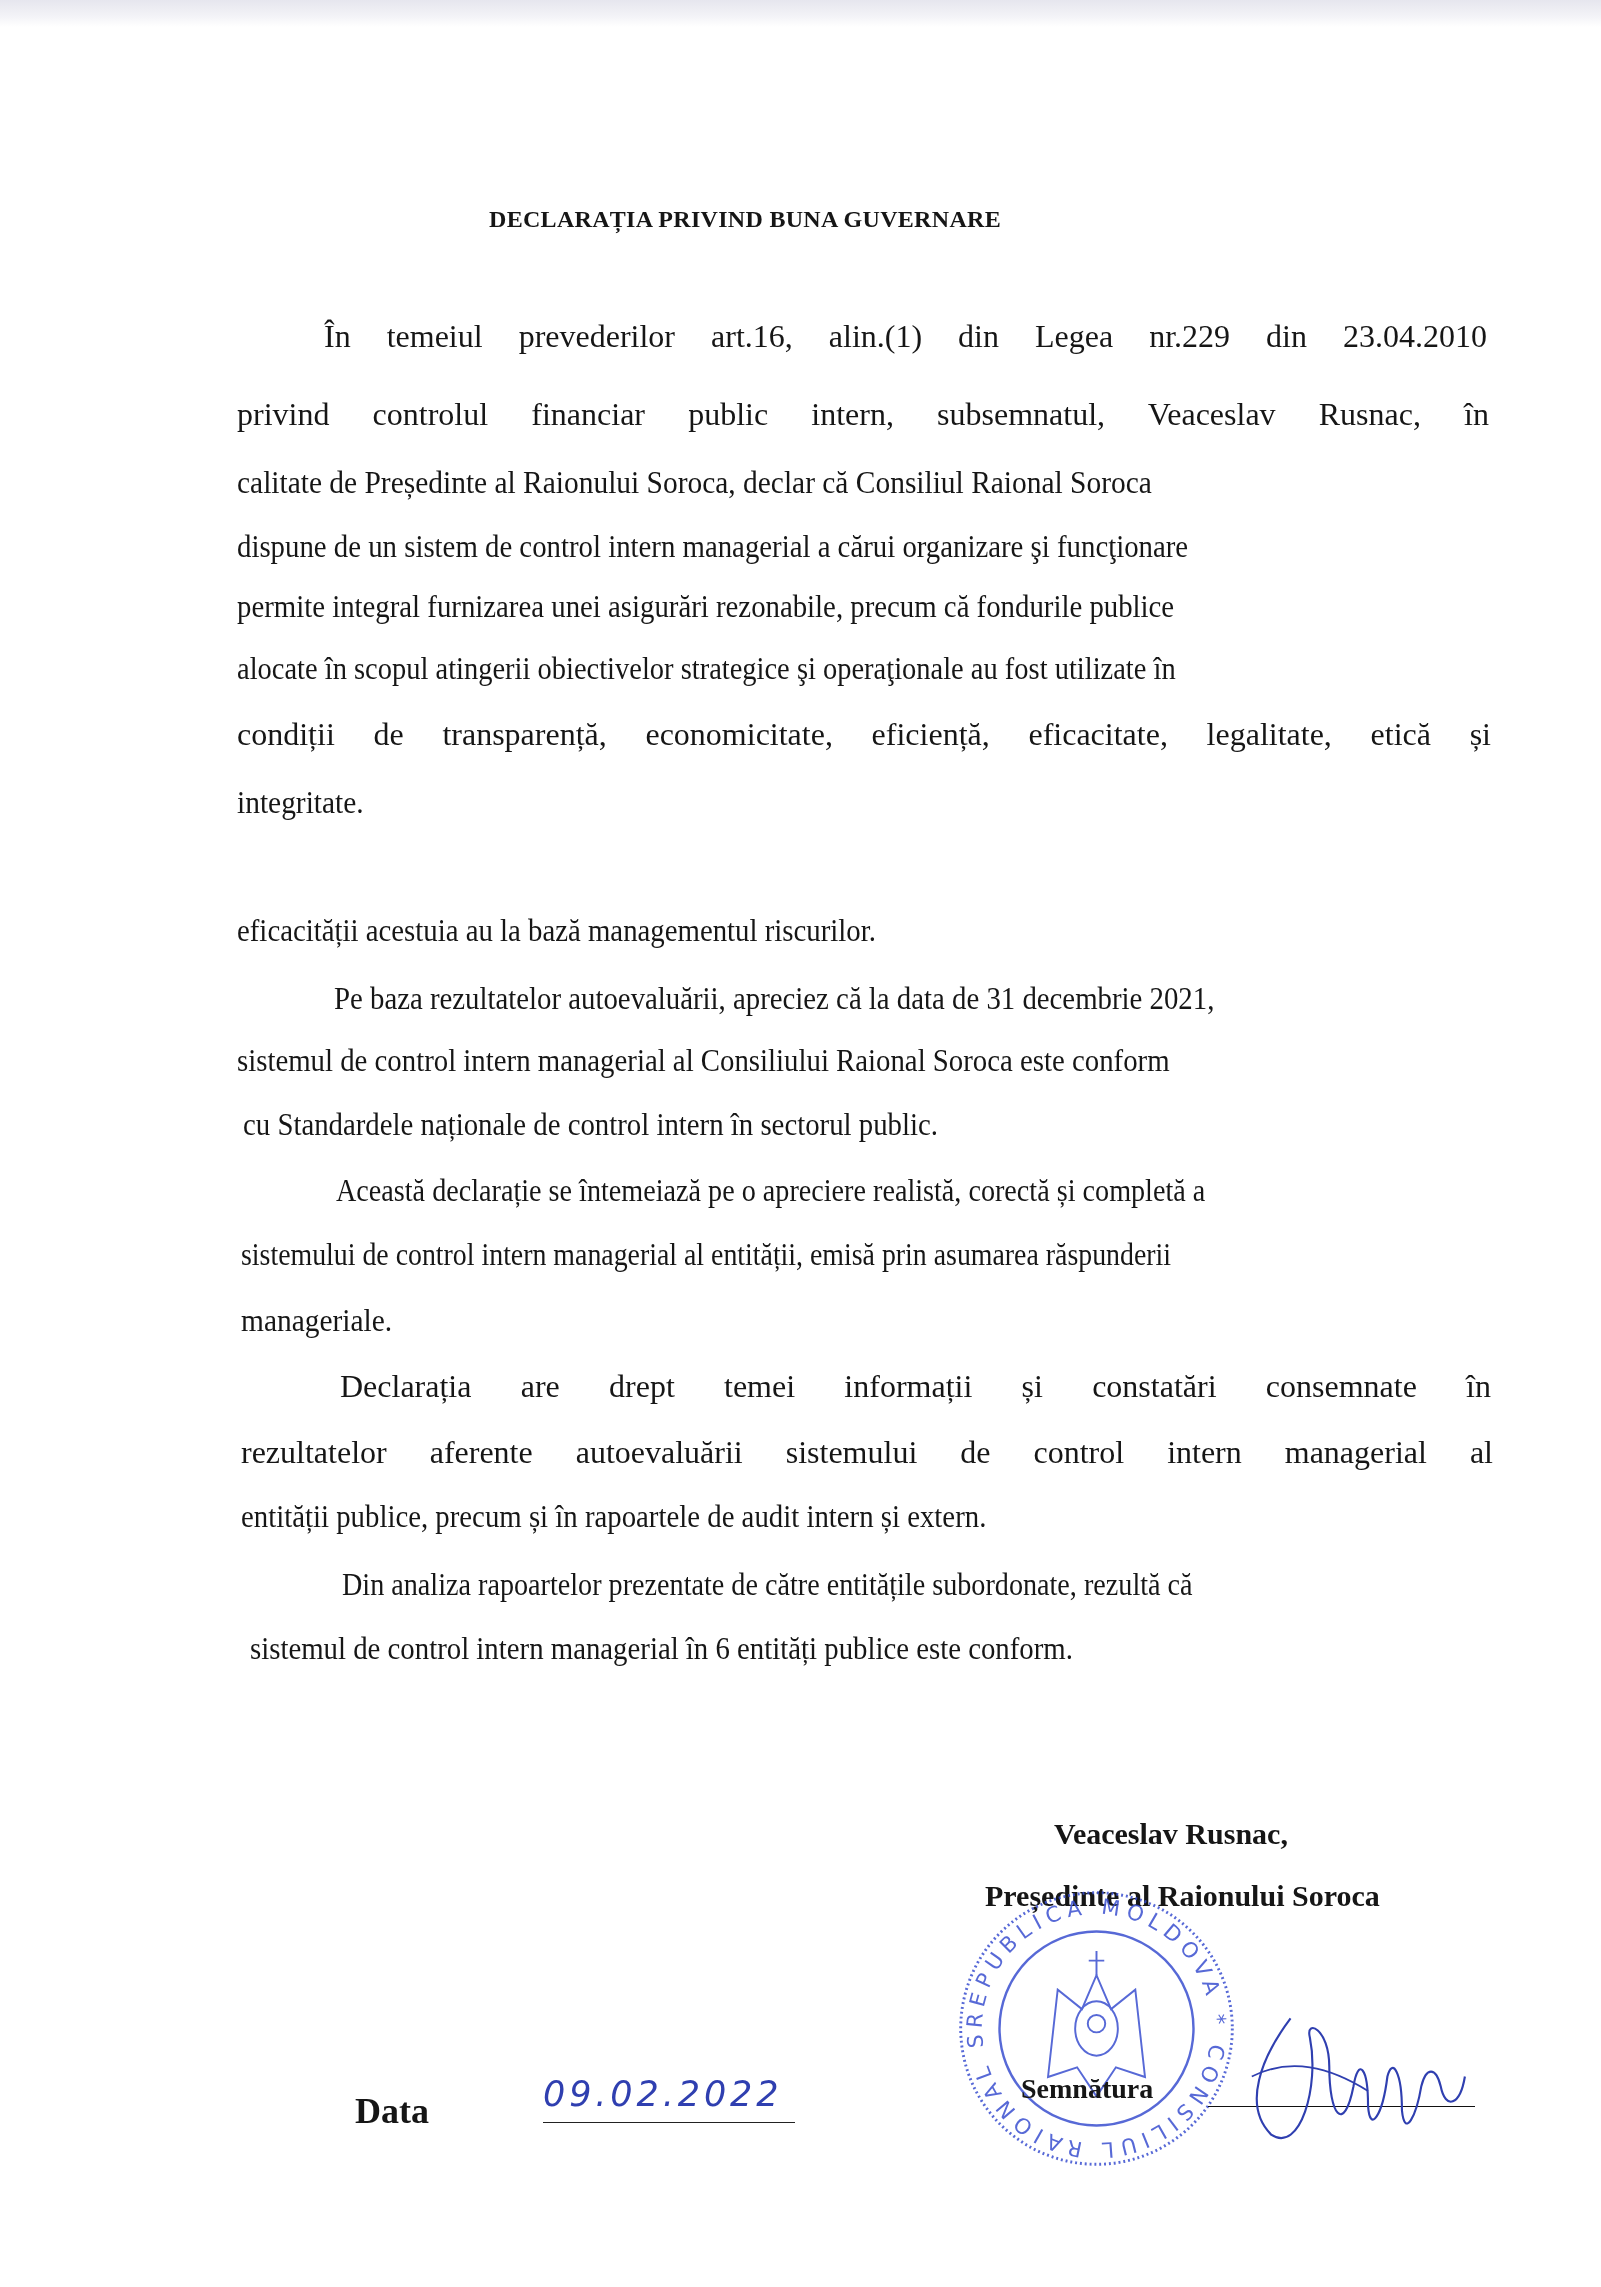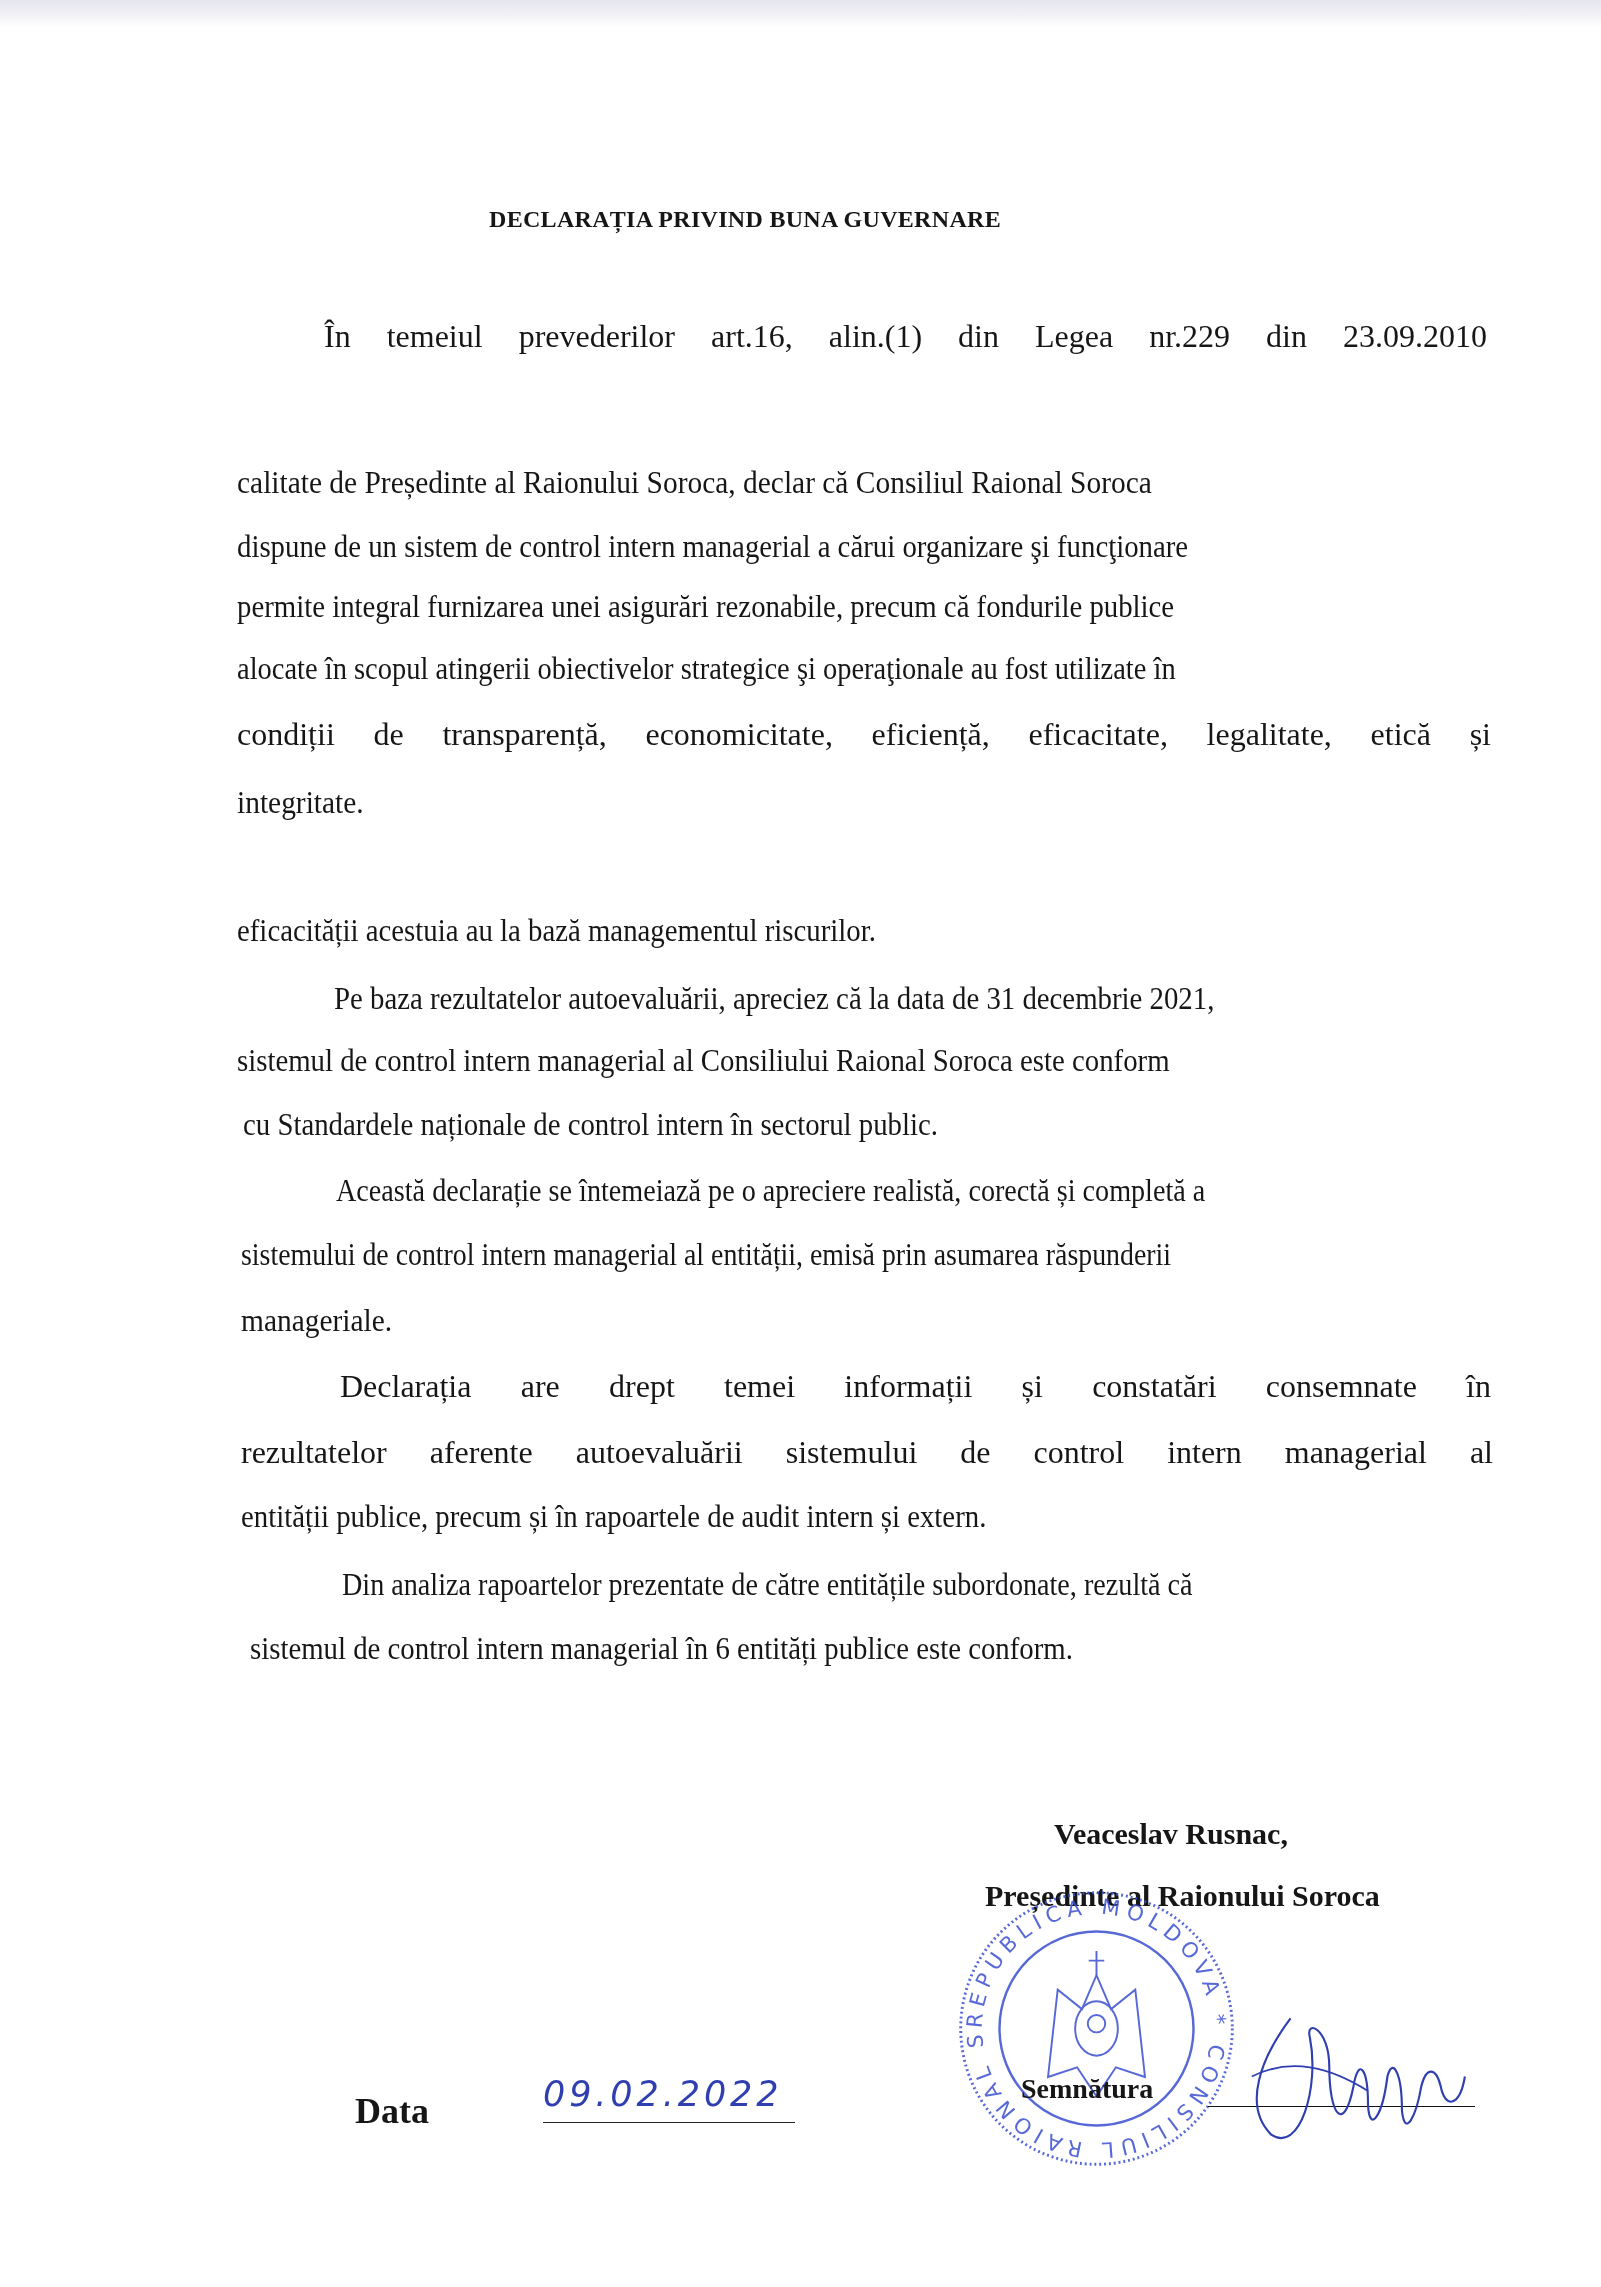--- a/index.html
+++ b/index.html
@@ -55,21 +55,22 @@
 </style>
 </head>
 <body>
 
 <div class="scan-top"></div>
 
 <div class="page">
 
   <div class="title">DECLARAȚIA PRIVIND BUNA GUVERNARE</div>
 
-  <div class="line justify" style="left:324px; top:318px; width:1163px;">În temeiul prevederilor art.16, alin.(1) din Legea nr.229 din 23.09.2010</div>
+  <div class="line justify" style="left:324px; top:318px; width:1163px;">În temeiul prevederilor art.16, alin.(1) din Legea nr.229 din 23.04.2010</div>
+  <div class="line justify" style="left:237px; top:396px; width:1252px;">privind controlul financiar public intern, subsemnatul, Veaceslav Rusnac, în</div>
   <div class="line" style="left:237px; top:464px; transform:scaleX(0.92);">calitate de Președinte al Raionului Soroca, declar că  Consiliul Raional Soroca</div>
   <div class="line" style="left:237px; top:528px; transform:scaleX(0.90);">dispune de un sistem de control intern managerial  a cărui organizare şi funcţionare</div>
   <div class="line" style="left:237px; top:588px; transform:scaleX(0.90);">permite integral furnizarea unei asigurări rezonabile, precum că fondurile publice</div>
   <div class="line" style="left:237px; top:650px; transform:scaleX(0.89);">alocate în scopul atingerii obiectivelor strategice şi operaţionale au fost utilizate în</div>
   <div class="line justify" style="left:237px; top:716px; width:1254px;">condiții de transparență, economicitate, eficiență, eficacitate, legalitate, etică și</div>
   <div class="line" style="left:237px; top:784px; transform:scaleX(0.92);">integritate.</div>
 
   <div class="line" style="left:237px; top:912px; transform:scaleX(0.90);">eficacității acestuia  au la bază managementul riscurilor.</div>
 
   <div class="line" style="left:334px; top:980px; transform:scaleX(0.90);">Pe baza rezultatelor autoevaluării, apreciez că la data de 31 decembrie  2021,</div>

